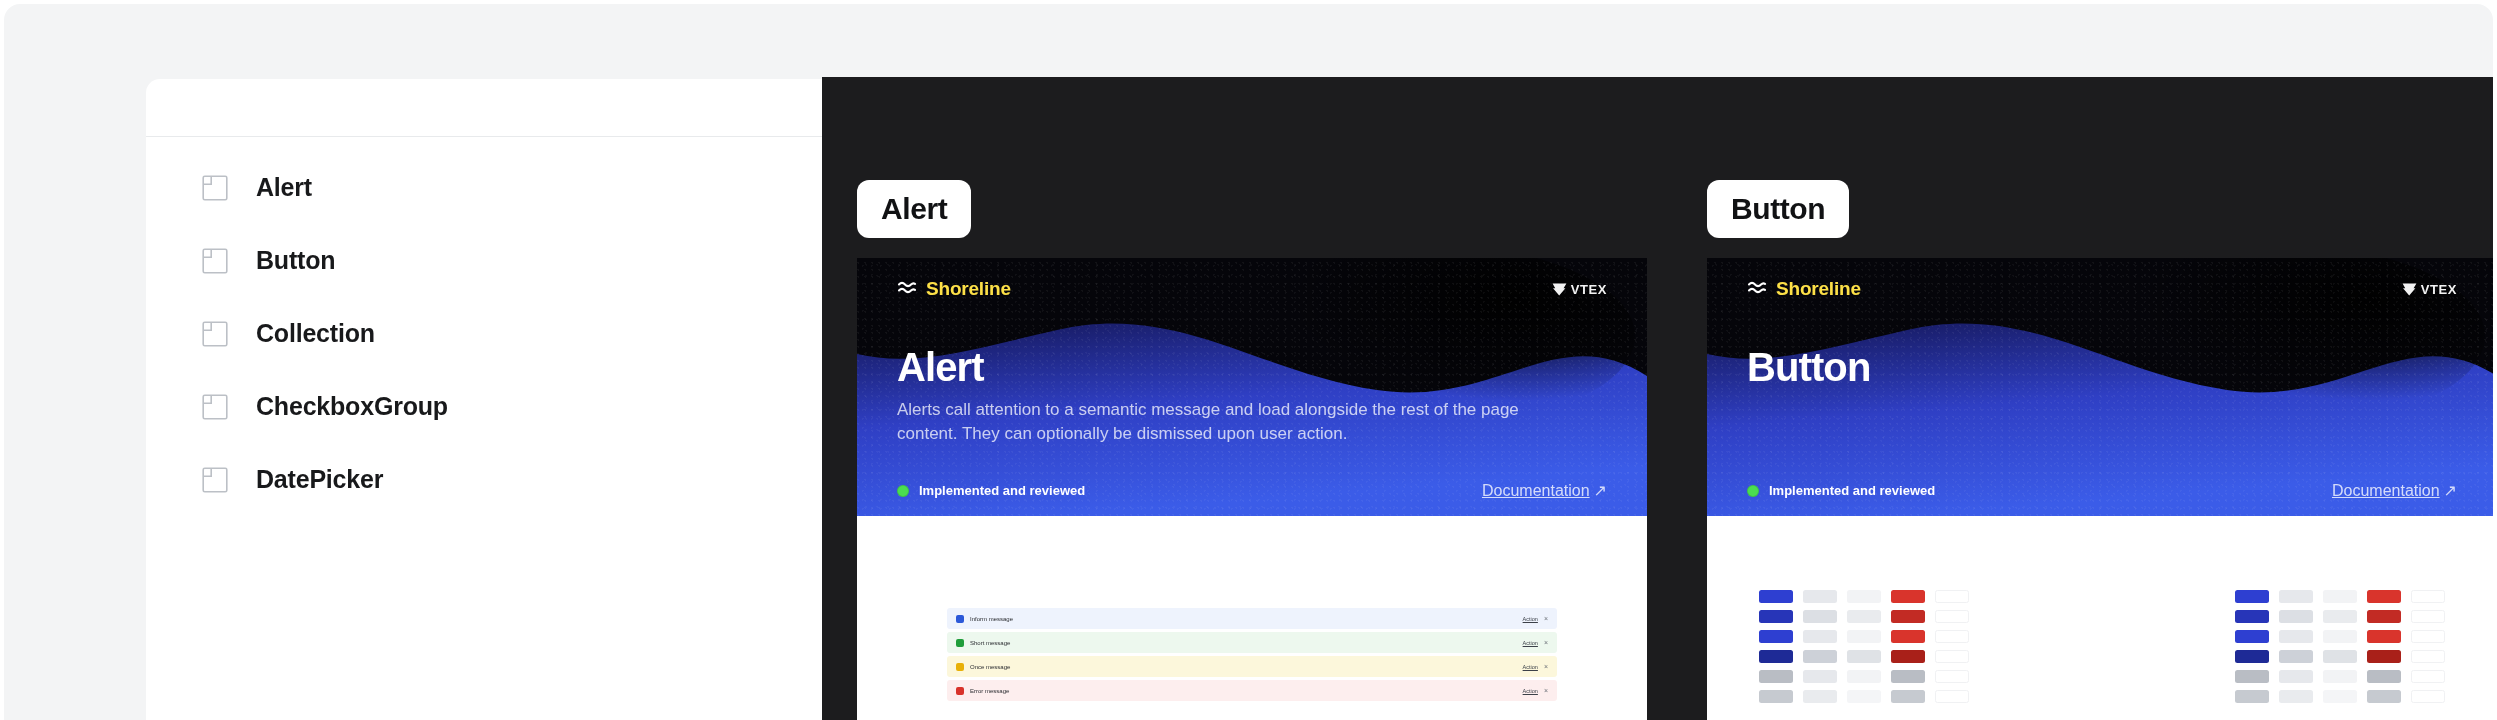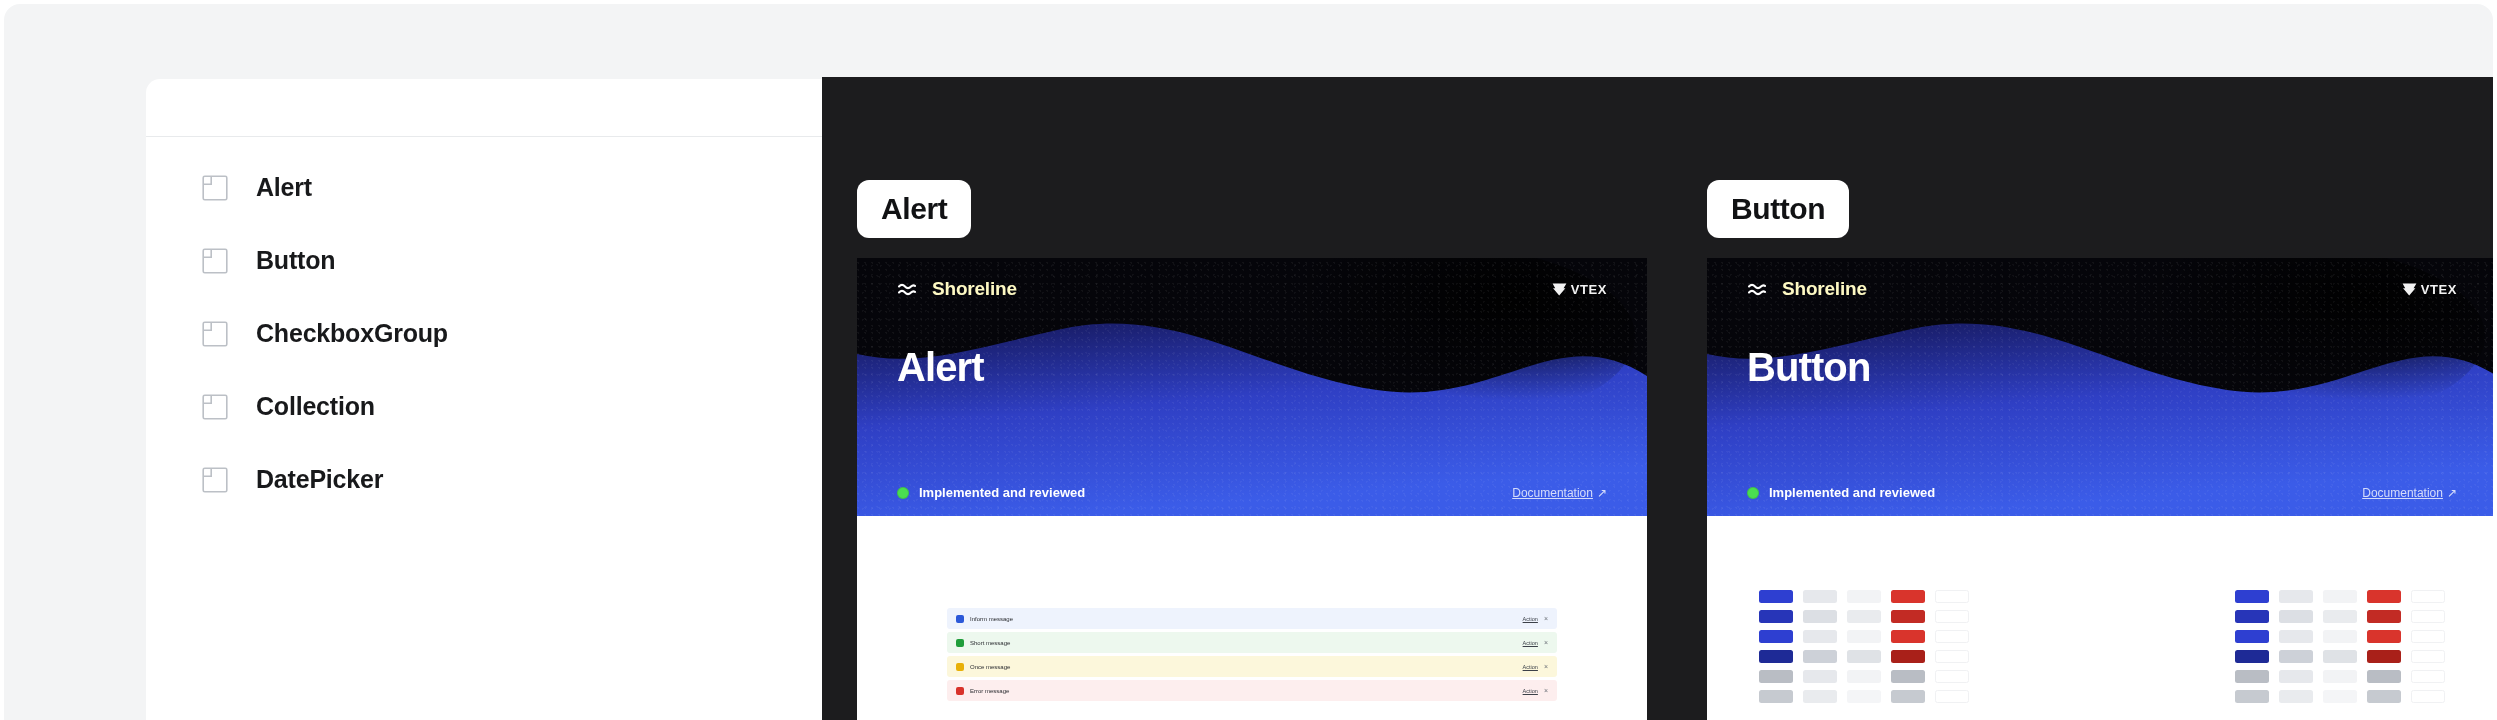--- a/index.html
+++ b/index.html
@@ -120,23 +120,23 @@
     display: flex;
     flex-direction: column;
   }
   .hero-topbar {
     display: flex;
     align-items: center;
     justify-content: space-between;
   }
   .brand {
     display: flex;
-    align-items: flex-end;
-    gap: 15px;
-    color: #fef9c3;
+    align-items: flex-start;
+    gap: 9px;
+    color: #fde047;
     font-size: 19px;
     font-weight: 700;
     letter-spacing: -0.2px;
   }
   .brand-mark { width: 20px; height: 20px; display:block; }
   .vtex-logo { display: flex; align-items: center; gap: 4px; opacity: .95; }
   .vtex-mark { width: 15px; height: 13px; display:block; }
   .vtex-word {
     color: #ffffff;
     font-size: 13px;
@@ -175,21 +175,21 @@
   }
   .status-dot {
     width: 12px; height: 12px;
     border-radius: 50%;
     background: #4ade50;
     box-shadow: 0 0 0 1px rgba(0,0,0,.12) inset;
     flex: 0 0 12px;
   }
   .doc-link {
     color: rgba(255,255,255,.78);
-    font-size: 12px;
+    font-size: 16px;
     text-decoration: underline;
     white-space: nowrap;
   }
   .doc-link .arrow { text-decoration: none; display:inline-block; margin-left:4px; }
 
   
   .preview {
     background: #ffffff;
     height: 320px;
     position: relative;
@@ -243,28 +243,28 @@
             <rect x="1.2" y="1.2" width="23.6" height="23.6" rx="1.5" fill="none" stroke="#bcc0c6" stroke-width="1.6"></rect>
             <path d="M1.2 9.2 H9.2 V1.2" fill="none" stroke="#bcc0c6" stroke-width="1.6"></path>
           </svg>
           <span class="sidebar-label">Button</span>
         </div>
         <div class="sidebar-item">
           <svg viewBox="0 0 26 26" class="comp-icon">
             <rect x="1.2" y="1.2" width="23.6" height="23.6" rx="1.5" fill="none" stroke="#bcc0c6" stroke-width="1.6"></rect>
             <path d="M1.2 9.2 H9.2 V1.2" fill="none" stroke="#bcc0c6" stroke-width="1.6"></path>
           </svg>
-          <span class="sidebar-label">CheckboxGroup</span>
+          <span class="sidebar-label">Collection</span>
         </div>
         <div class="sidebar-item">
           <svg viewBox="0 0 26 26" class="comp-icon">
             <rect x="1.2" y="1.2" width="23.6" height="23.6" rx="1.5" fill="none" stroke="#bcc0c6" stroke-width="1.6"></rect>
             <path d="M1.2 9.2 H9.2 V1.2" fill="none" stroke="#bcc0c6" stroke-width="1.6"></path>
           </svg>
-          <span class="sidebar-label">Collection</span>
+          <span class="sidebar-label">CheckboxGroup</span>
         </div>
         <div class="sidebar-item">
           <svg viewBox="0 0 26 26" class="comp-icon">
             <rect x="1.2" y="1.2" width="23.6" height="23.6" rx="1.5" fill="none" stroke="#bcc0c6" stroke-width="1.6"></rect>
             <path d="M1.2 9.2 H9.2 V1.2" fill="none" stroke="#bcc0c6" stroke-width="1.6"></path>
           </svg>
           <span class="sidebar-label">DatePicker</span>
         </div>
       </div>
   </div>
@@ -301,20 +301,21 @@
                     <span>Shoreline</span>
                   </div>
                   <div class="vtex-logo">
                     <svg viewBox="0 0 15 13" class="vtex-mark">
                       <path d="M0.6 0.6 H14.4 L11.6 5.2 H13.4 L7.2 12.4 L1 5.2 H3.2 Z" fill="#ffffff"></path>
                     </svg>
                     <span class="vtex-word">VTEX</span>
                   </div>
                 </div>
                 <div class="hero-title">Alert</div>
+                <div class="hero-desc">Alerts call attention to a semantic message and load alongside the rest of the page content. They can optionally be dismissed upon user action.</div>
                 <div class="hero-foot">
                   <div class="status">
                     <span class="status-dot" style="background: rgb(74, 222, 80);"></span>
                     <span>Implemented and reviewed</span>
                   </div>
                   <a class="doc-link" href="#"><span>Documentation</span><span class="arrow">↗</span></a>
                 </div>
               </div>
             </div>
             <div class="preview">

